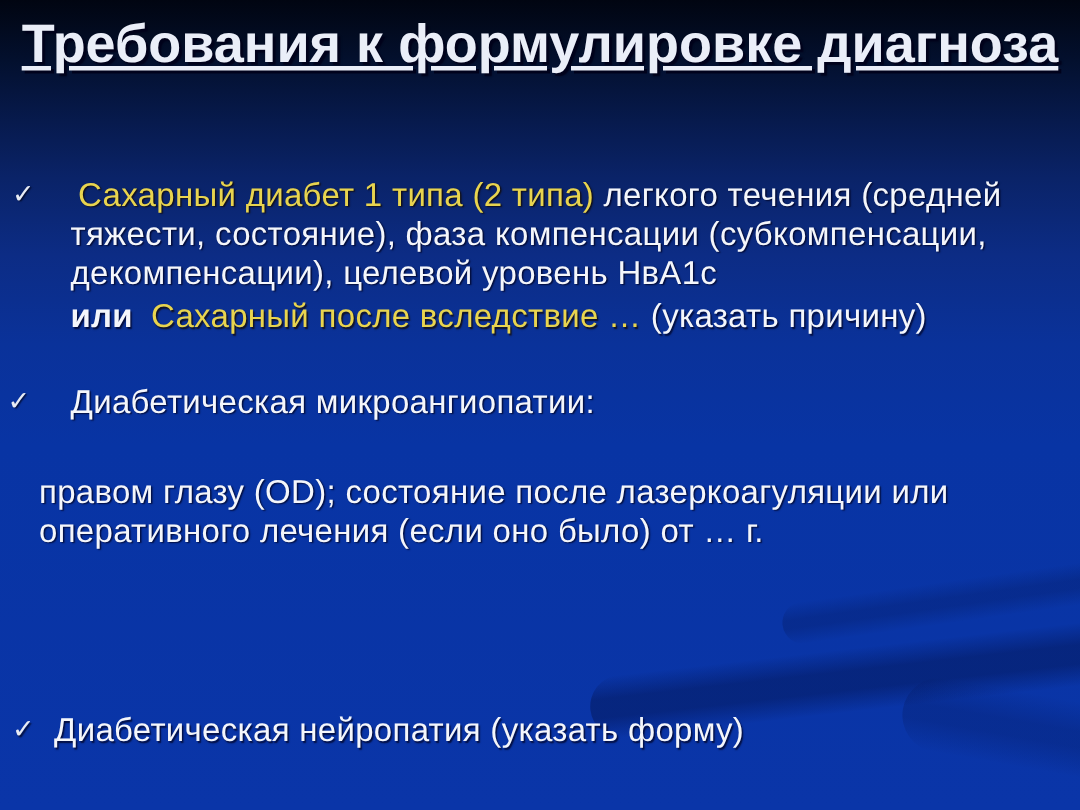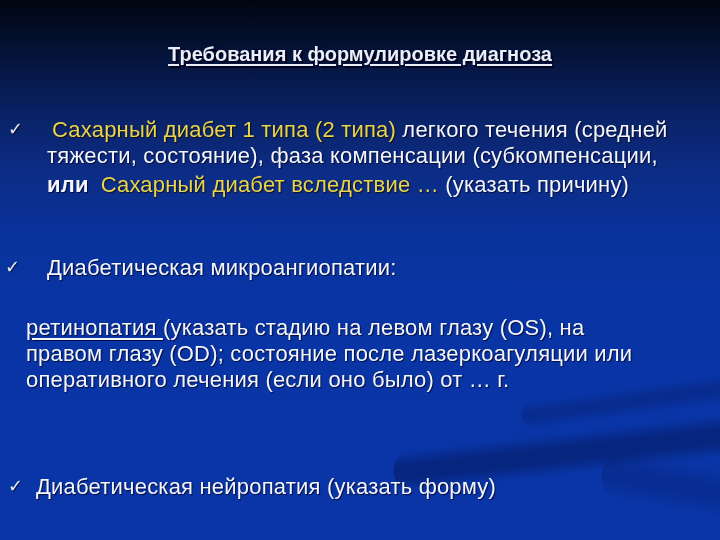--- a/index.html
+++ b/index.html
@@ -31,22 +31,22 @@
     background: linear-gradient(180deg, rgba(1,8,50,0) 0%, rgba(1,8,50,0.20) 40%, rgba(1,8,50,0.20) 60%, rgba(1,8,50,0) 100%);
   }
   .band3 {
     position: absolute; left: 600px; top: 470px; width: 260px; height: 50px;
     transform: rotate(10deg); border-radius: 40px;
     background: linear-gradient(180deg, rgba(1,8,50,0) 0%, rgba(1,8,50,0.18) 40%, rgba(1,8,50,0.18) 60%, rgba(1,8,50,0) 100%);
   }
 
   .title {
     position: absolute; top: 12px; left: 0; width: 720px;
-    text-align: center; font-size: 20px; font-weight: bold; line-height: 34px;
-    color: #eaeef8; text-shadow: 2px 2px 1px rgba(0, 0, 25, 0.9); margin-top: 25px;
+    text-align: center; font-size: 36px; font-weight: bold; line-height: 34px;
+    color: #eaeef8; text-shadow: 2px 2px 1px rgba(0, 0, 25, 0.9);
   }
   .title .tline { text-decoration: underline; text-underline-offset: 3px; }
 
   .body-text {
     font-size: 22px; line-height: 26px; color: #f4f6fb;
     text-shadow: 1px 1px 1px rgba(0, 0, 30, 0.75);
     letter-spacing: 0.2px;
   }
   .block { position: absolute; left: 0; width: 714px; }
   .check {
@@ -74,34 +74,32 @@
   <div class="title">
     <div><span class="tline">Требования к формулировке диагноза</span></div>
   </div>
 
   <div class="block body-text" style="top:117px;">
     <span class="check">✓</span>
     <div class="btext pad-first">
       <span class="yellow">Сахарный диабет 1 типа (2 типа)</span><span> легкого течения (средней</span>
     </div>
     <div class="btext">тяжести, состояние), фаза компенсации (субкомпенсации,</div>
+    <div class="btext">декомпенсации), целевой уровень НвА1с</div>
     <div class="btext line4">
-      <span class="boldw">или</span><span class="yellow gap-left">Сахарный диабет вследствие …</span><span> (указать причину)</span>
+      <span class="boldw">или</span><span class="yellow gap-left">Сахарный после вследствие …</span><span> (указать причину)</span>
     </div>
   </div>
 
   <div class="block body-text" style="top:255px;">
     <span class="check c2">✓</span>
     <div class="btext">Диабетическая микроангиопатии:</div>
   </div>
 
   <div class="block body-text" style="top:315px;">
-    <div class="indent">
-      <span class="uline">ретинопатия </span><span>(указать стадию на левом глазу (OS), на</span>
-    </div>
     <div class="indent">правом глазу (OD); состояние после лазеркоагуляции или</div>
     <div class="indent">оперативного лечения (если оно было) от … г.</div>
   </div>
 
 
   <div class="block body-text" style="top:474px;">
     <span class="check">✓</span>
     <div class="btext" style="margin-left:36px;">Диабетическая нейропатия (указать форму)</div>
   </div>
 </div>

